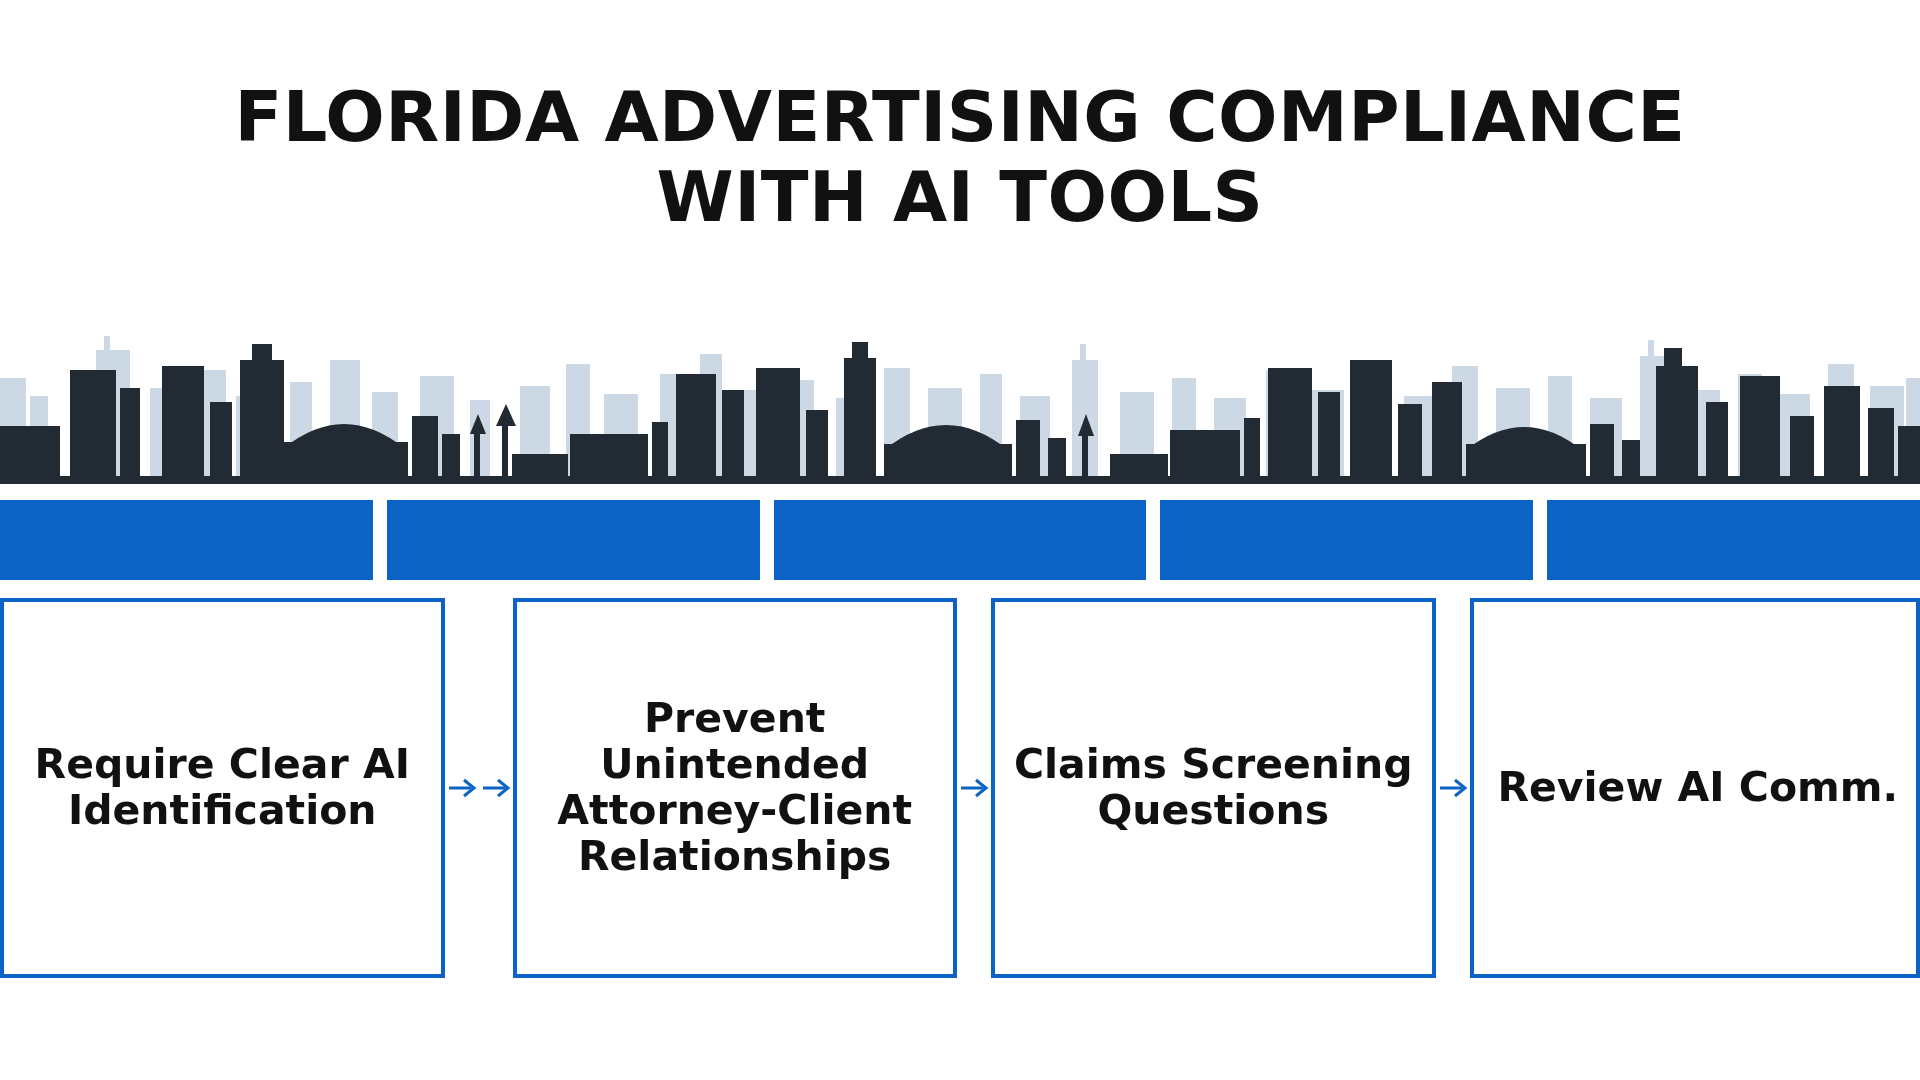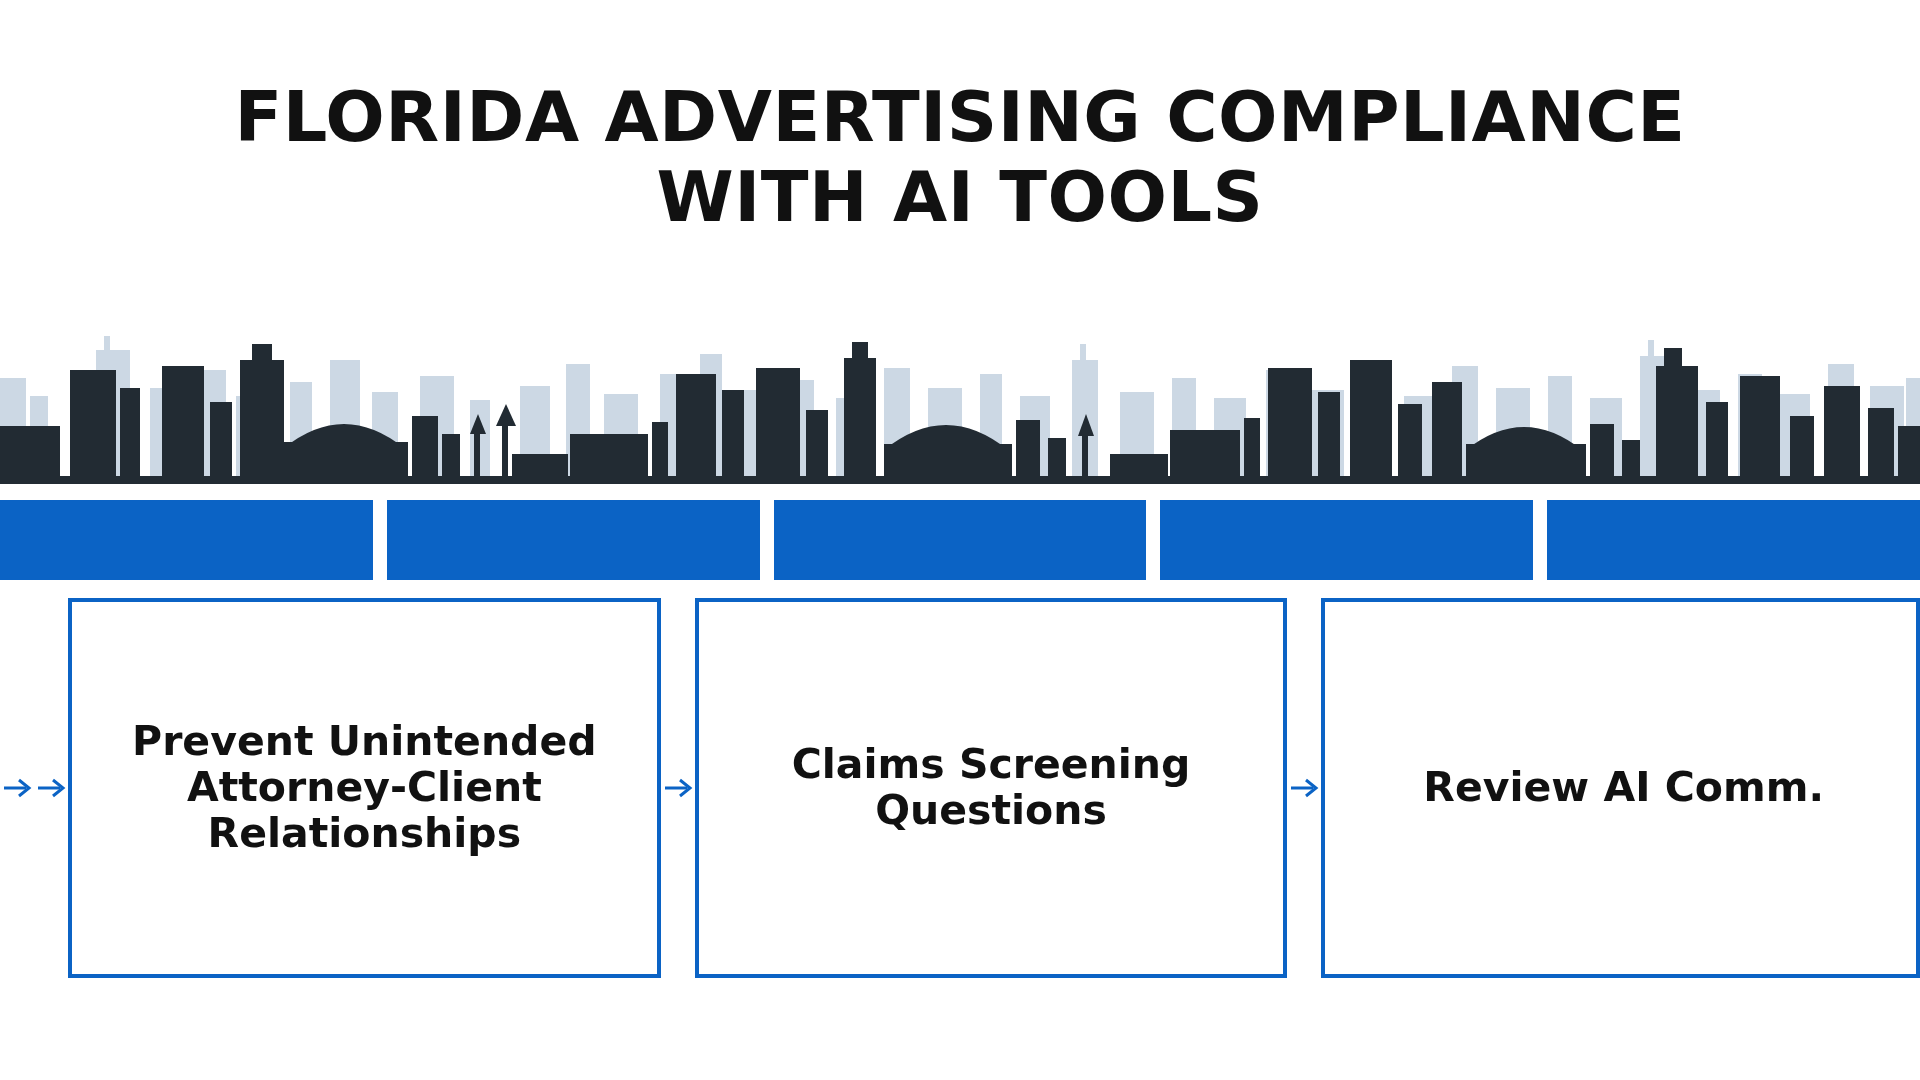--- a/index.html
+++ b/index.html
@@ -228,20 +228,23 @@
   <div class="bars-row">
     <div class="blue-bar"></div>
     <div class="blue-bar"></div>
     <div class="blue-bar"></div>
     <div class="blue-bar"></div>
     <div class="blue-bar"></div>
   </div>
 
   <div class="steps-row">
 
+    <div class="step">
+      <div class="step-label">Require Clear AI Identification</div>
+    </div>
 
     <div class="arrow">
       <svg width="30" height="26" viewBox="0 0 30 26" xmlns="http://www.w3.org/2000/svg" aria-hidden="true">
         <path d="M2 13 H24" stroke="#0b63c5" stroke-width="3" fill="none"></path>
         <path d="M17 5 L27 13 L17 21" stroke="#0b63c5" stroke-width="3" fill="none"></path>
       </svg>
     </div>
 
 
     <div class="arrow">

